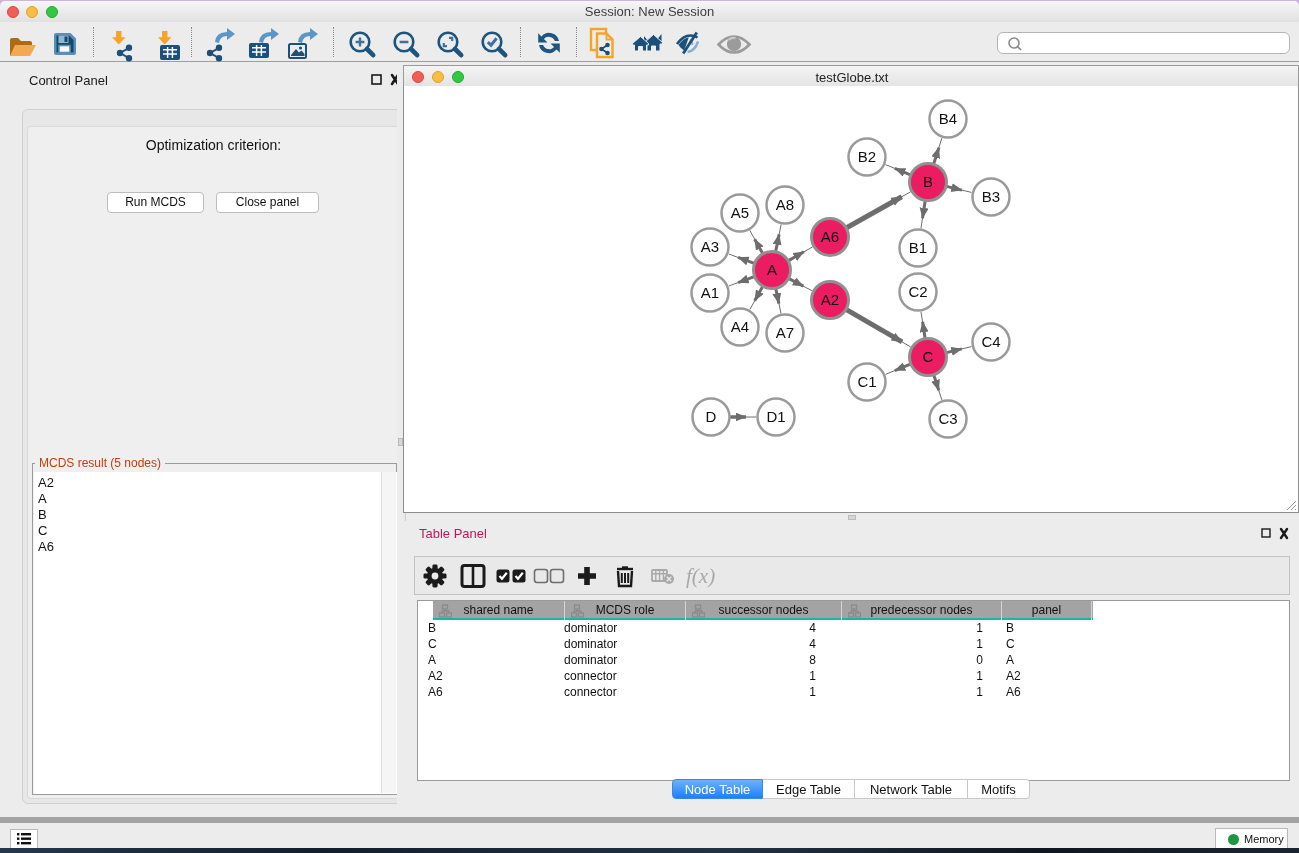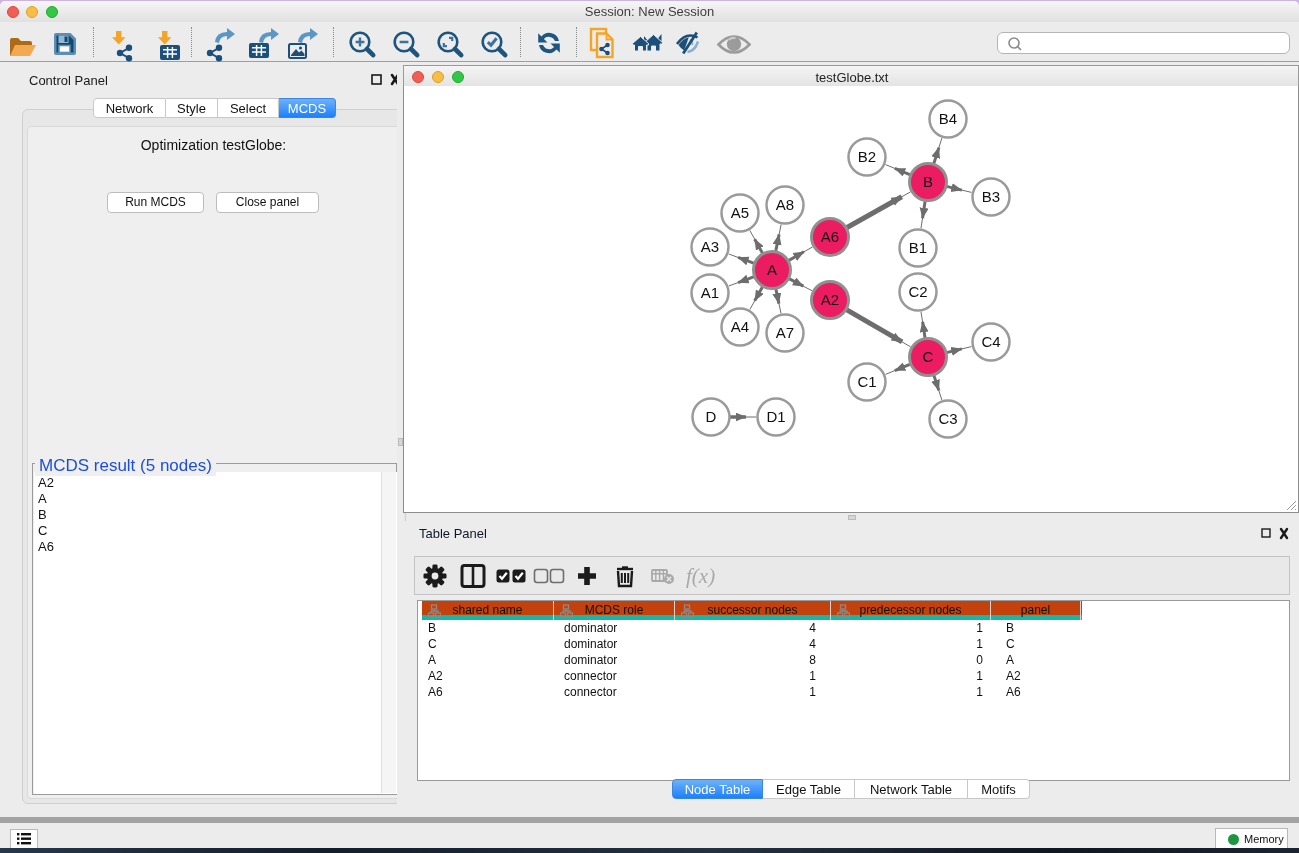--- a/index.html
+++ b/index.html
@@ -27,43 +27,43 @@
 .tabbar .tab { background:#fff; border:1px solid #c8c8c8; border-left:none; color:#111; display:flex; align-items:center; justify-content:center; }
 .tabbar .tab:first-child { border-left:1px solid #c8c8c8; border-radius:4px 0 0 4px; }
 .tabbar .tab:last-child { border-radius:0 4px 4px 0; }
 .tabbar .tab.sel { background:linear-gradient(#6db2f9,#1c80fc); border-color:#3a87e0; color:#fff; }
 #opt-label { position:absolute; left:0; top:74px; width:397px; text-align:center; font-size:14px; color:#111; }
 #opt-select { position:absolute; left:44px; top:96px; width:310px; height:22px; background:#fff; border:1px solid #b4b4b4; border-radius:4px; font-size:14px; color:#111; line-height:20px; padding-left:11px; }
 #opt-stepper { position:absolute; right:-1px; top:-1px; width:18px; height:22px; background:linear-gradient(#4190fa,#0d6efc); border-radius:0 5px 5px 0; }
 .btn { position:absolute; height:21px; background:#fff; border:1px solid #bdbdbd; border-radius:4px; font-size:12px; color:#111; text-align:center; line-height:19px; }
 
 #fieldset { position:absolute; left:17px; top:400px; width:365px; height:332px; border:1px solid #9b9b9b; }
-#fs-legend { position:absolute; left:2px; top:-8px; background:#efefef; font-size:17px; color:#1d4ed8; padding:0 4px; }
+#fs-legend { position:absolute; left:2px; top:-8px; background:#efefef; font-size:12px; color:#c2410c; padding:0 4px; }
 #fs-list { position:absolute; left:1px; top:8px; width:363px; height:322px; background:#fff; font-size:13px; color:#111; }
 #fs-list .row { height:16px; line-height:16px; padding-left:4px; }
 #fs-scroll { position:absolute; right:1px; top:0; width:15px; height:321px; background:#f5f5f5; border-left:1px solid #dedede; }
 
 #vsplit { position:absolute; left:397px; top:62px; width:7px; height:755px; background:#ececec; }
 #vgrip { position:absolute; left:398px; top:437px; width:5px; height:8px; background:#d6d6d6; border:1px solid #bbb; }
 
 #netwin { position:absolute; left:403px; top:64px; width:896px; height:448px; }
 #nw-title { position:absolute; left:0; top:0; width:896px; height:37px; background:linear-gradient(#f4f4f4,#d8d8d8); border:1px solid #9a9a9a; border-bottom:1px solid #a5a5a5; }
 #nw-title .t1 { left:8px; background:#f05f56; border:1px solid #e0443e; }
 #nw-title .t2 { left:28px; background:#f8bd45; border:1px solid #dfa023; }
 #nw-title .t3 { left:48px; background:#33c748; border:1px solid #1eab29; }
 #nw-text { position:absolute; top:4px; left:0; width:896px; text-align:center; font-size:13px; color:#222; }
 #nw-body { position:absolute; left:0; top:21px; width:896px; height:427px; background:#fff; border:1px solid #8d8d8d; border-top:none; }
 
 #hgrip { position:absolute; left:848px; top:514px; width:8px; height:5px; background:#d6d6d6; border:1px solid #bbb; }
 
 #tpanel { position:absolute; left:404px; top:520px; width:895px; height:297px; background:#ececec; }
-#tp-title { position:absolute; left:15px; top:5px; font-size:13px; color:#0f172a; }
+#tp-title { position:absolute; left:15px; top:5px; font-size:13px; color:#be185d; }
 #tp-toolbar { position:absolute; left:10px; top:35px; width:876px; height:39px; border:1px solid #c3c3c3; background:#e9e9e9; }
 #tp-table { position:absolute; left:13px; top:79px; width:873px; height:181px; background:#fff; border:1px solid #9a9a9a; font-size:12px; color:#111; }
-#tp-head { position:absolute; left:4px; top:0; width:660px; height:19px; background:#c2410c; border-bottom:5px solid #14b8a6; }
+#tp-head { position:absolute; left:15px; top:0; width:660px; height:19px; background:#a3a3a3; border-bottom:2px solid #14b8a6; }
 .th { position:absolute; top:0; height:19px; line-height:19px; text-align:center; border-right:1px solid #d4d4d4; }
 .td { position:absolute; height:16px; line-height:16px; }
 
 #btabs { position:absolute; left:268px; top:258px; }
 
 #statusbar { position:absolute; left:0; top:816px; width:1299px; height:31px; background:#ececec; border-top:6px solid #a3a3a3; }
 #sb-left { position:absolute; left:10px; top:6px; width:28px; height:20px; background:#fdfdfd; border:1px solid #b9b9b9; }
 #sb-mem { position:absolute; left:1215px; top:5px; width:73px; height:23px; background:#fdfdfd; border:1px solid #b9b9b9; font-size:11px; color:#111; line-height:21px; }
 #bottomstrip { position:absolute; left:0; top:848px; width:1299px; height:5px; background:linear-gradient(90deg,#25384c,#131e2c 25%,#223243 55%,#10161f 80%,#1a2430); }
 </style>
@@ -203,27 +203,21 @@
     </div>
   </div>
   <div id="cpanel">
     <div id="cp-title">Control Panel</div>
     <svg class="abs" style="left:356px;top:10px" width="32" height="13" viewBox="0 0 32 13">
       <rect x="1" y="2" width="9" height="9" fill="none" stroke="#1a1a1a" stroke-width="1.6"></rect>
       <path d="M21 2 L27 11 M27 2 L21 11" stroke="#1a1a1a" stroke-width="2.6" stroke-linecap="round"></path>
     </svg>
     <div id="cp-body"></div>
     <div id="cp-inner"></div>
-    <div class="tabbar" style="left:78px;top:35px">
-      <div class="tab" style="width:73px">Network</div>
-      <div class="tab" style="width:52px">Style</div>
-      <div class="tab" style="width:61px">Select</div>
-      <div class="tab sel" style="width:57px">MCDS</div>
-    </div>
-    <div id="opt-label">Optimization testGlobe:</div>
+    <div id="opt-label">Optimization criterion:</div>
     <div class="btn" style="left:92px;top:129px;width:97px">Run MCDS</div>
     <div class="btn" style="left:201px;top:129px;width:103px">Close panel</div>
     <div id="fieldset">
       <div id="fs-list">
         <div style="height:3px"></div>
         <div class="row">A2</div>
           <div class="row">A</div>
           <div class="row">B</div>
           <div class="row">C</div>
           <div class="row">A6</div>

